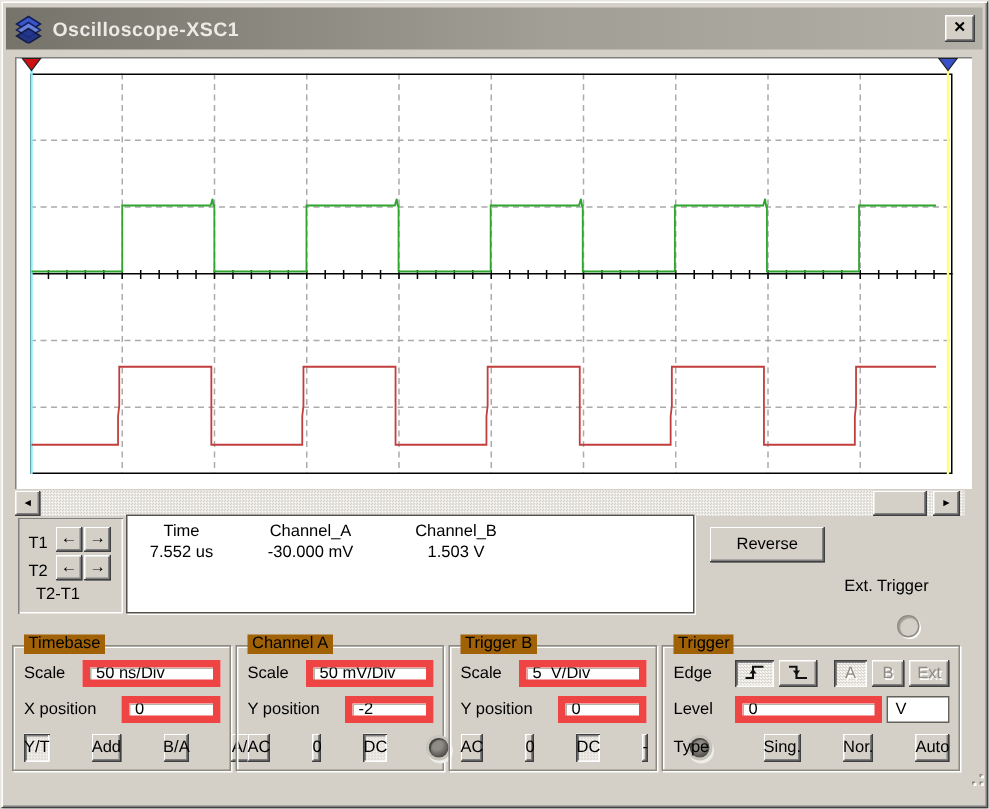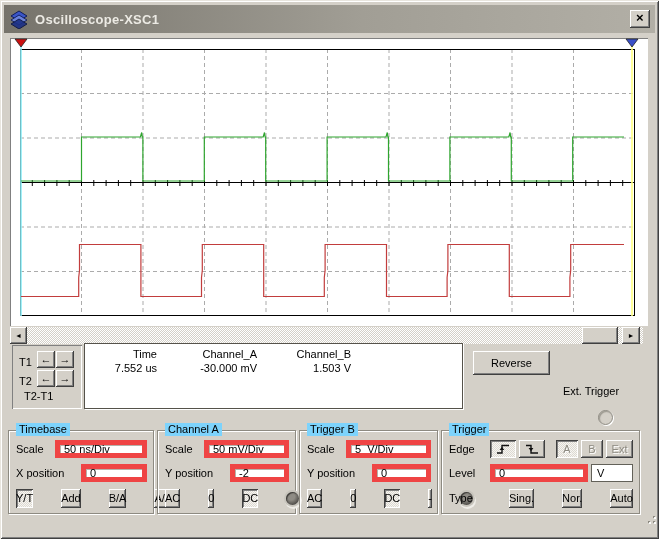--- a/index.html
+++ b/index.html
@@ -59,21 +59,21 @@
     box-shadow:inset -1px -1px 0 #404040, inset 1px 1px 0 #ffffff, inset -2px -2px 0 #808080;
     text-align:center;font-size:11px;line-height:16px;font-weight:bold;
   }
   .tdiff{margin-top:3px;margin-left:5px;}
   .valuesbox{
     position:absolute;left:84px;top:343px;width:379px;height:66px;background:#ffffff;
     border:1px solid #55524a;box-shadow:1px 1px 0 #ffffff;box-sizing:border-box;
     padding-top:4px;
   }
   .vrow{display:flex;height:14px;}
-  .vcell{text-align:right;}
+  .vcell{text-align:center;}
   .vcell.c1{width:72px;} .vcell.c2{width:100px;} .vcell.c3{width:94px;}
   
   .btn{
     background:#d4d0c8;border:none;
     box-shadow:inset -1px -1px 0 #404040, inset 1px 1px 0 #ffffff, inset -2px -2px 0 #808080;
     font-family:"Liberation Sans",sans-serif;font-size:11px;color:#000;
     padding:0;height:19px;cursor:default;
   }
   .btn.pressed{
     background-color:#efede8;
@@ -99,21 +99,21 @@
   .ring{
     position:absolute;left:598px;top:410px;width:13px;height:13px;border-radius:50%;
     border:1px solid #8d8a81;background:#d4d0c8;
     box-shadow:inset 1px 1px 1px #9b988f, 1px 1px 0 #ffffff;
   }
   
   .group{
     position:absolute;top:430px;height:84px;border:1px solid #8d8a81;
     box-shadow:1px 1px 0 #ffffff, inset 1px 1px 0 #ffffff;box-sizing:border-box;
   }
-  .glabel{position:absolute;top:-8px;left:7px;background:#7dd3fc;padding:0 3px;line-height:13px;}
+  .glabel{position:absolute;top:-8px;left:7px;background:#a16207;padding:0 3px;line-height:13px;}
   .g-timebase{left:8px;width:146px;}
   .g-cha{left:157px;width:139px;}
   .g-chb{left:299px;width:139px;}
   .g-trig{left:441px;width:199px;}
   .grow{position:absolute;left:7px;right:6px;display:flex;align-items:center;gap:3px;height:20px;}
   .grow.r1{top:8px;} .grow.r2{top:32px;} .grow.r3{top:57px;gap:28px;}
   .grow .lab{flex:none;}
   .grow .field{flex:1 1 auto;min-width:0;}
   .lab.w38{width:36px;} .lab.w62{width:62px;} .lab.w40{width:38px;} .lab.w34{width:32px;}
   .bseq{display:flex;gap:1px;}

